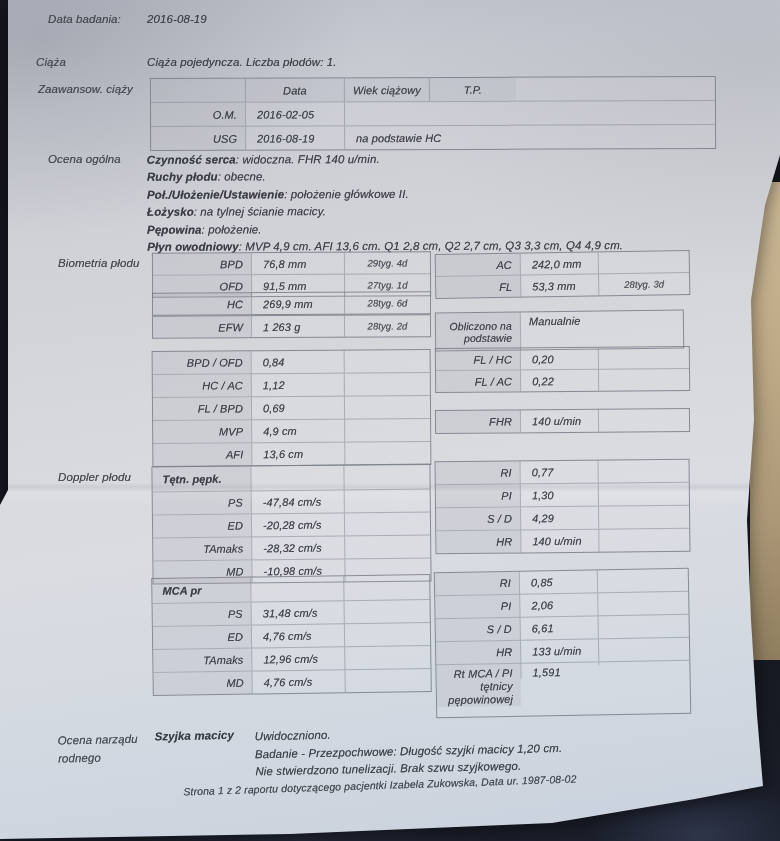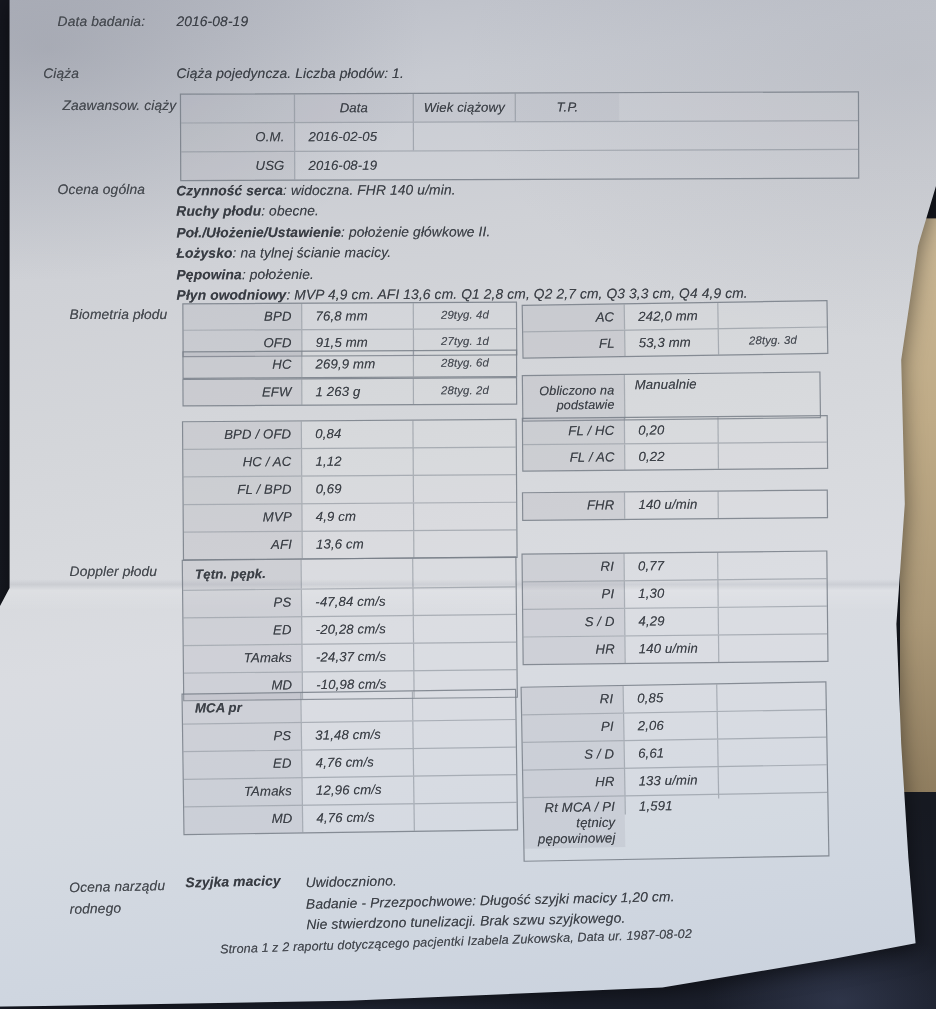--- a/index.html
+++ b/index.html
@@ -69,38 +69,39 @@
   <div class="tan-strip"></div>
   <div class="paper-wrap">
     <div class="paper">
 
       <div class="abs slab" style="left:48px;top:13px;">Data badania:</div>
       <div class="abs plain" style="left:147px;top:13px;">2016-08-19</div>
 
       <div class="abs slab" style="left:36px;top:56px;">Ciąża</div>
       <div class="abs plain" style="left:147px;top:56px;">Ciąża pojedyncza. Liczba płodów: 1.</div>
 
-      <div class="abs slab" style="left:52px;top:83px;">Zaawansow. ciąży</div>
+      <div class="abs slab" style="left:38px;top:83px;">Zaawansow. ciąży</div>
       <div class="tbl h23" style="left:150px;top:77px;transform:rotate(-0.2deg);">
         <div class="tr">
           <div class="td w94 th"></div>
           <div class="td w99 th">Data</div>
           <div class="td w85 th">Wiek ciążowy</div>
           <div class="td w87 th">T.P.</div>
         </div>
         <div class="tr">
           <div class="td w94 name">O.M.</div>
           <div class="td w99 val">2016-02-05</div>
           <div class="td w199 val"></div>
           <div class="td w85 ctr">28 tyg. + 0 d</div>
           <div class="td w87 ctr">2016-11-11</div>
         </div>
         <div class="tr">
           <div class="td w94 name">USG</div>
           <div class="td w99 val">2016-08-19</div>
+          <div class="td w199 val">na podstawie HC</div>
           <div class="td w85 ctr">28 tyg. + 6 d</div>
           <div class="td w87 ctr">2016-11-05</div>
         </div>
       </div>
 
       <div class="abs slab" style="left:48px;top:153px;">Ocena ogólna</div>
       <div class="abs" style="left:147px;top:151px;transform:rotate(-0.2deg);">
         <div class="gline"><span class="btxt">Czynność serca</span><span>: widoczna. FHR 140 u/min.</span></div>
         <div class="gline"><span class="btxt">Ruchy płodu</span><span>: obecne.</span></div>
         <div class="gline"><span class="btxt">Poł./Ułożenie/Ustawienie</span><span>: położenie główkowe II.</span></div>
@@ -214,21 +215,21 @@
           <div class="td w93 val">-47,84 cm/s</div>
           <div class="td w86 age"></div>
         </div>
         <div class="tr">
           <div class="td w98 lbl">ED</div>
           <div class="td w93 val">-20,28 cm/s</div>
           <div class="td w86 age"></div>
         </div>
         <div class="tr">
           <div class="td w98 lbl">TAmaks</div>
-          <div class="td w93 val">-24,37 cm/s</div>
+          <div class="td w93 val">-28,32 cm/s</div>
           <div class="td w86 age"></div>
         </div>
         <div class="tr">
           <div class="td w98 lbl">MD</div>
           <div class="td w93 val">-10,98 cm/s</div>
           <div class="td w86 age"></div>
         </div>
       </div>
       <div class="tbl" style="left:435px;top:460px;transform:rotate(-0.6deg);">
         <div class="tr">

